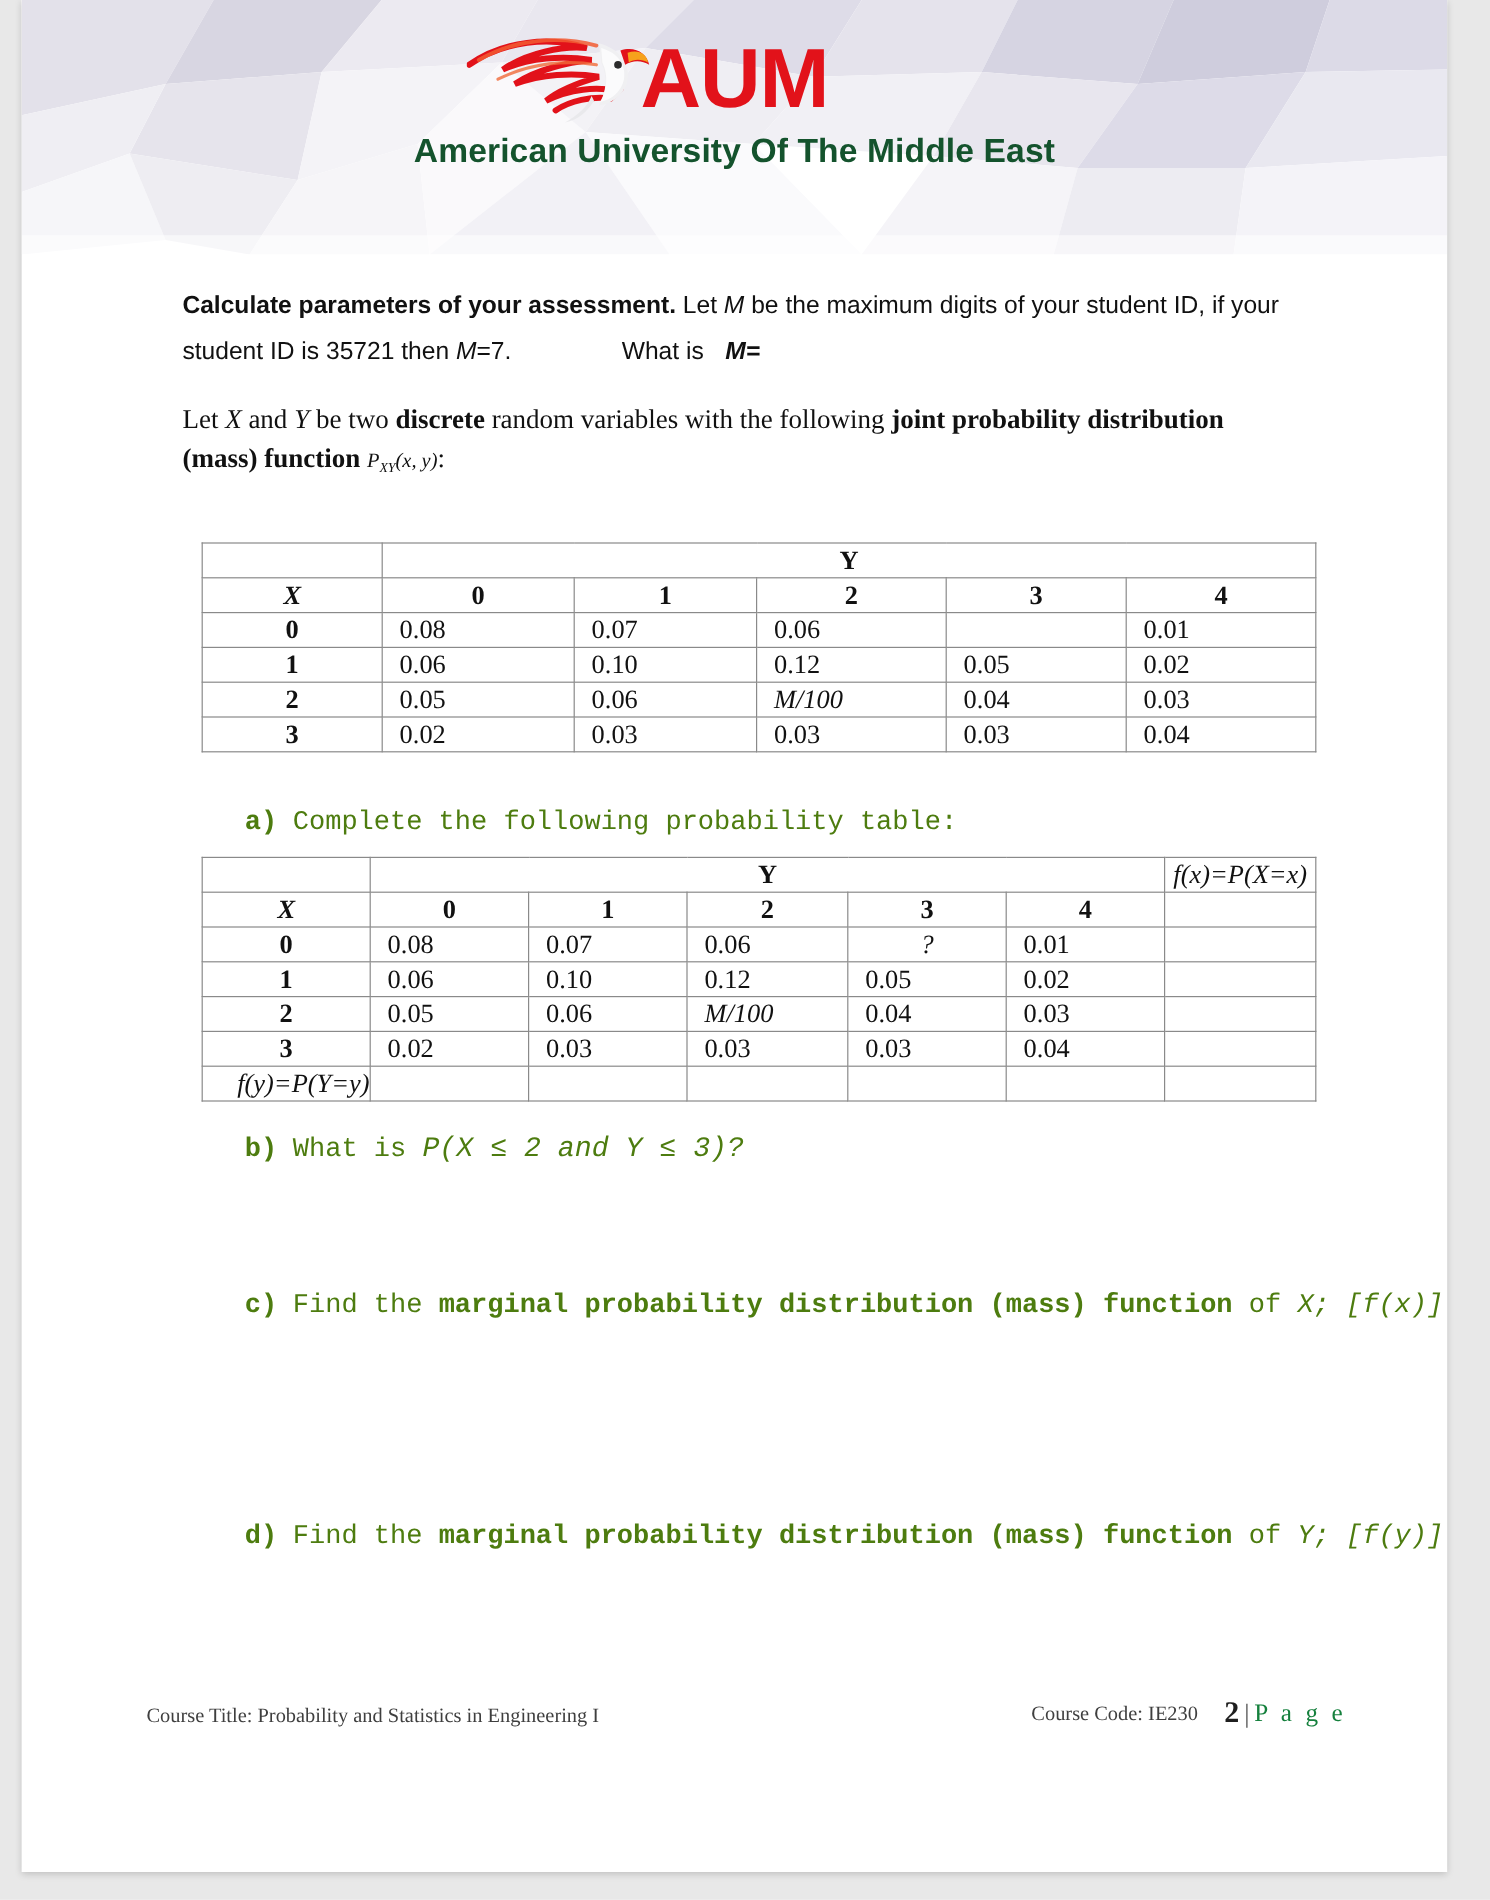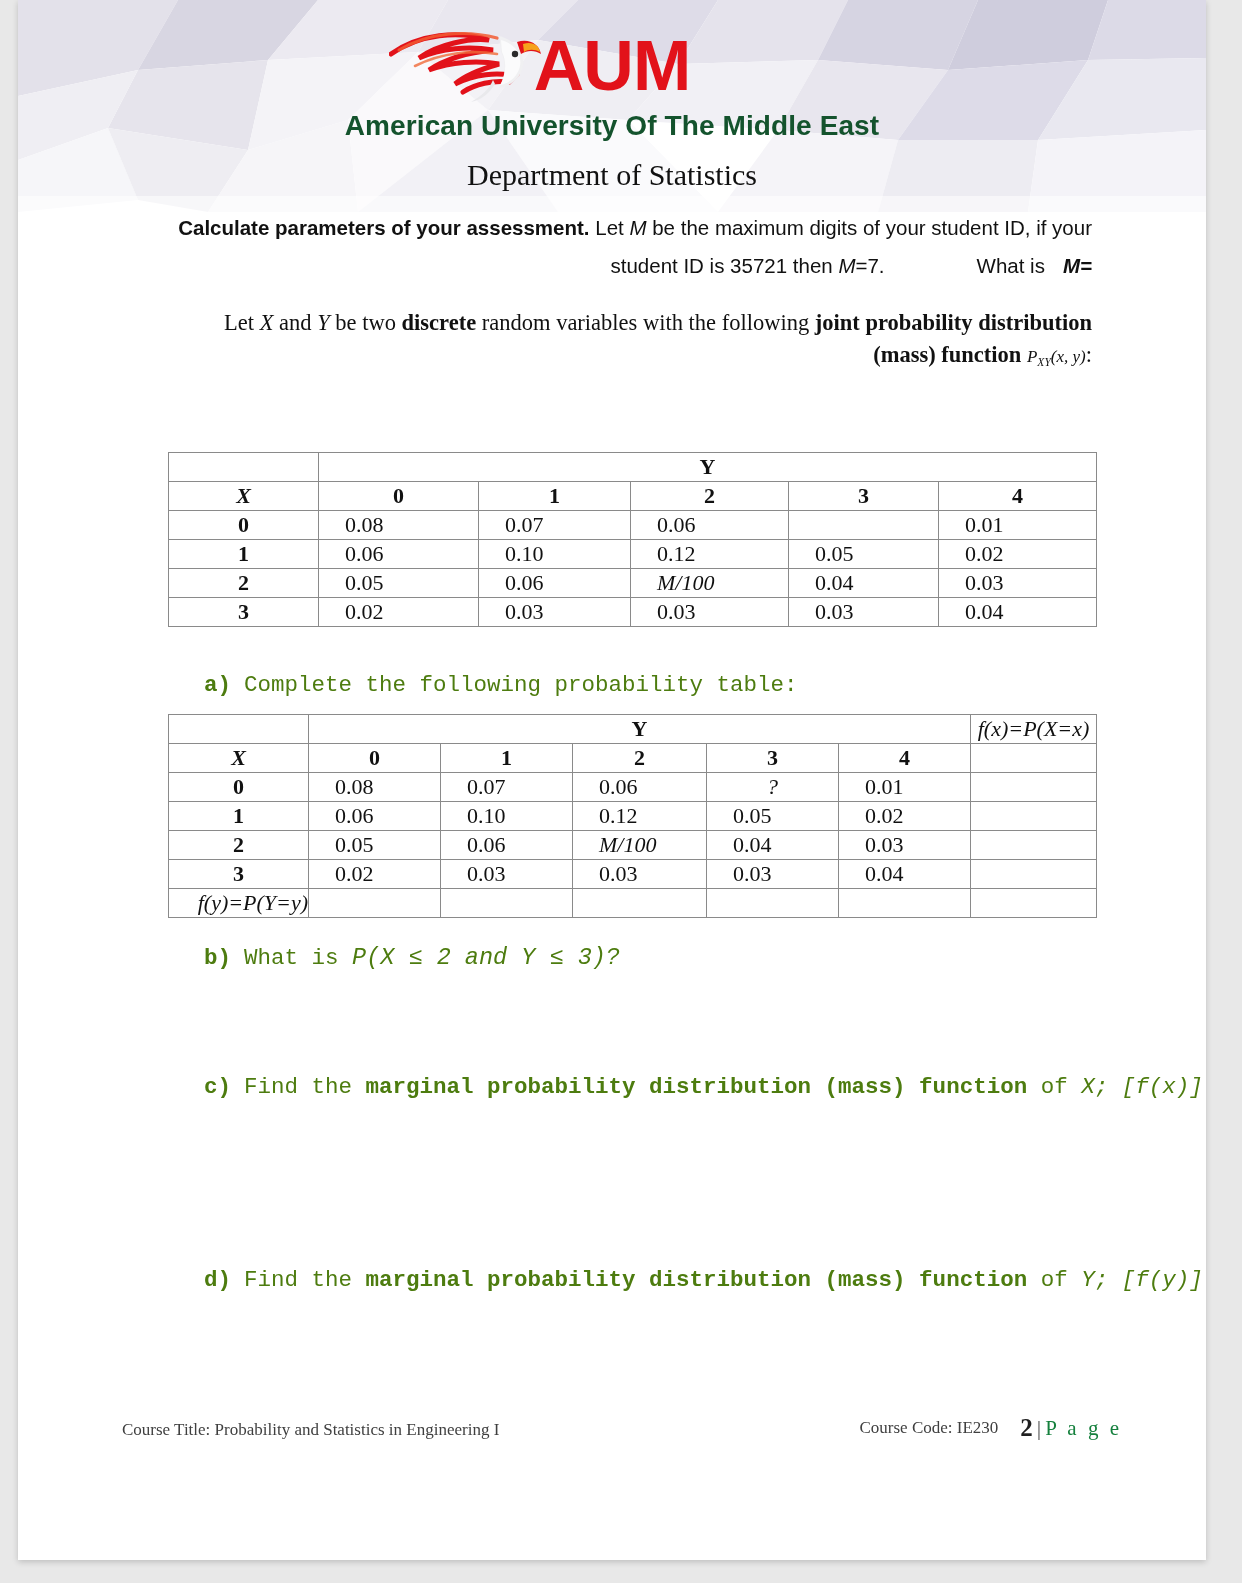--- a/index.html
+++ b/index.html
@@ -82,23 +82,22 @@
     margin-top: 16px;
     font-family: "Liberation Serif", serif;
     font-size: 30px;
     color: #111;
   }
 
   
   #content {
     position: absolute;
     left: 134px;
-    top: 209px;
+    top: 236px;
     width: 940px;
-    text-align: right;
   }
 
   #para-calc {
     font-family: "Liberation Sans", sans-serif;
     font-size: 20.5px;
     line-height: 38px;
     color: #111;
   }
   #para-calc b { font-weight: bold; }
   #para-calc i { font-style: italic; }
@@ -142,21 +141,21 @@
     font-weight: normal;
     padding: 0;
   }
   table.prob td.hdr,
   table.prob th {
     text-align: center;
     font-weight: bold;
   }
   table.prob td.val {
     text-align: left;
-    padding-left: 26px;
+    padding-left: 14px;
   }
   table.prob td.blank { }
   .faded { color: #d4d2d6; font-style: italic; }
   .ital  { font-style: italic; }
   .mf-head {
     font-style: italic;
     font-size: 20px;
     text-align: center;
     font-weight: normal;
   }
@@ -268,21 +267,20 @@
           <path d="M112,16 C126,20 133,30 131,42 C129,52 121,59 111,61 C117,51 118,38 113,28 Z" fill="#fbfbfc"></path>
           <path d="M128,18 C140,14 150,20 152,30 C146,26 138,26 132,30 Z" fill="#e2121a"></path>
           <path d="M134,20 C143,17 150,21 151,28 C146,25 139,25 135,28 Z" fill="#f6a21c"></path>
           <circle cx="126" cy="30" r="3.2" fill="#2b2b2b"></circle>
           <path d="M106,60 C100,70 92,76 82,78 C92,72 100,66 104,56 Z" fill="#e9e9ec"></path>
         </svg>
         <span id="aum-word">AUM</span>
       </div>
     </div>
     <div id="uni-name">American University Of The Middle East</div>
-    <div id="dept-name">Department of Statistics</div>
   </div>
 
   <div id="content">
 
     <div id="para-calc">
       <b>Calculate parameters of your assessment.</b><span> Let </span><i>M</i><span> be the maximum digits of your student ID, if your student ID is 35721 then </span><i>M</i><span>=7.</span><span class="gap-inline"></span><span>What is</span><span class="gap-inline" style="width:18px"></span><span id="whatis-m">M=</span>
     </div>
 
 
     <div id="para-let">

